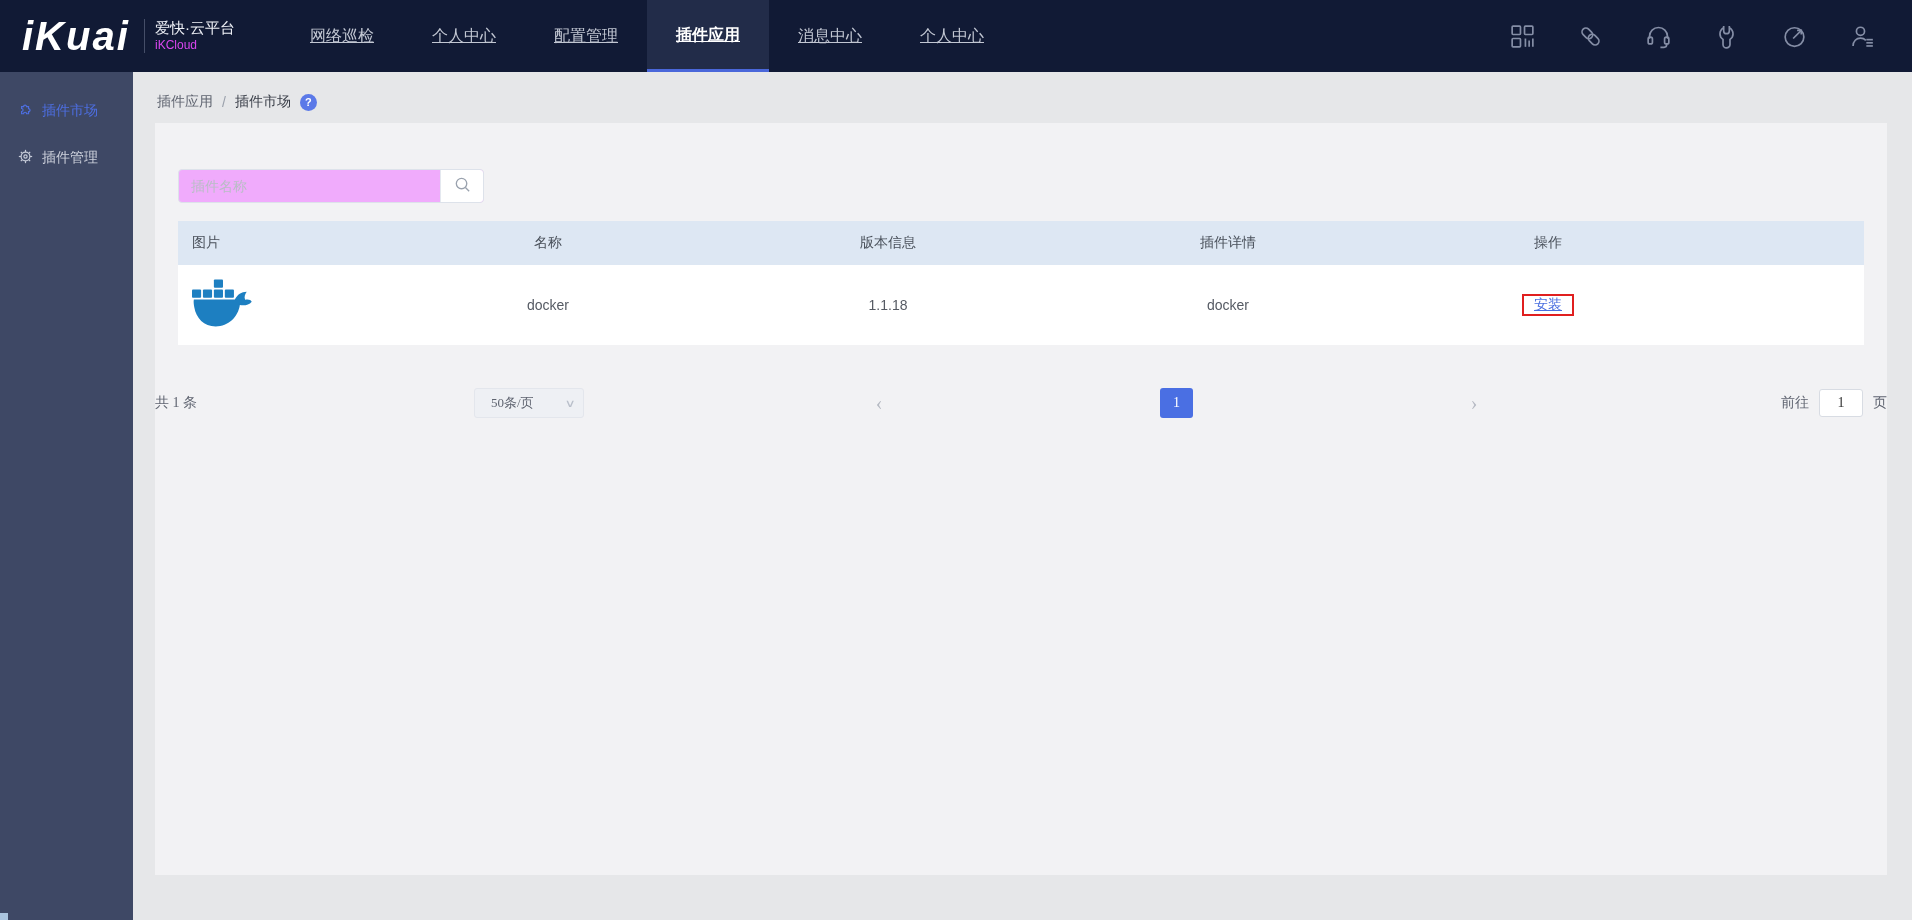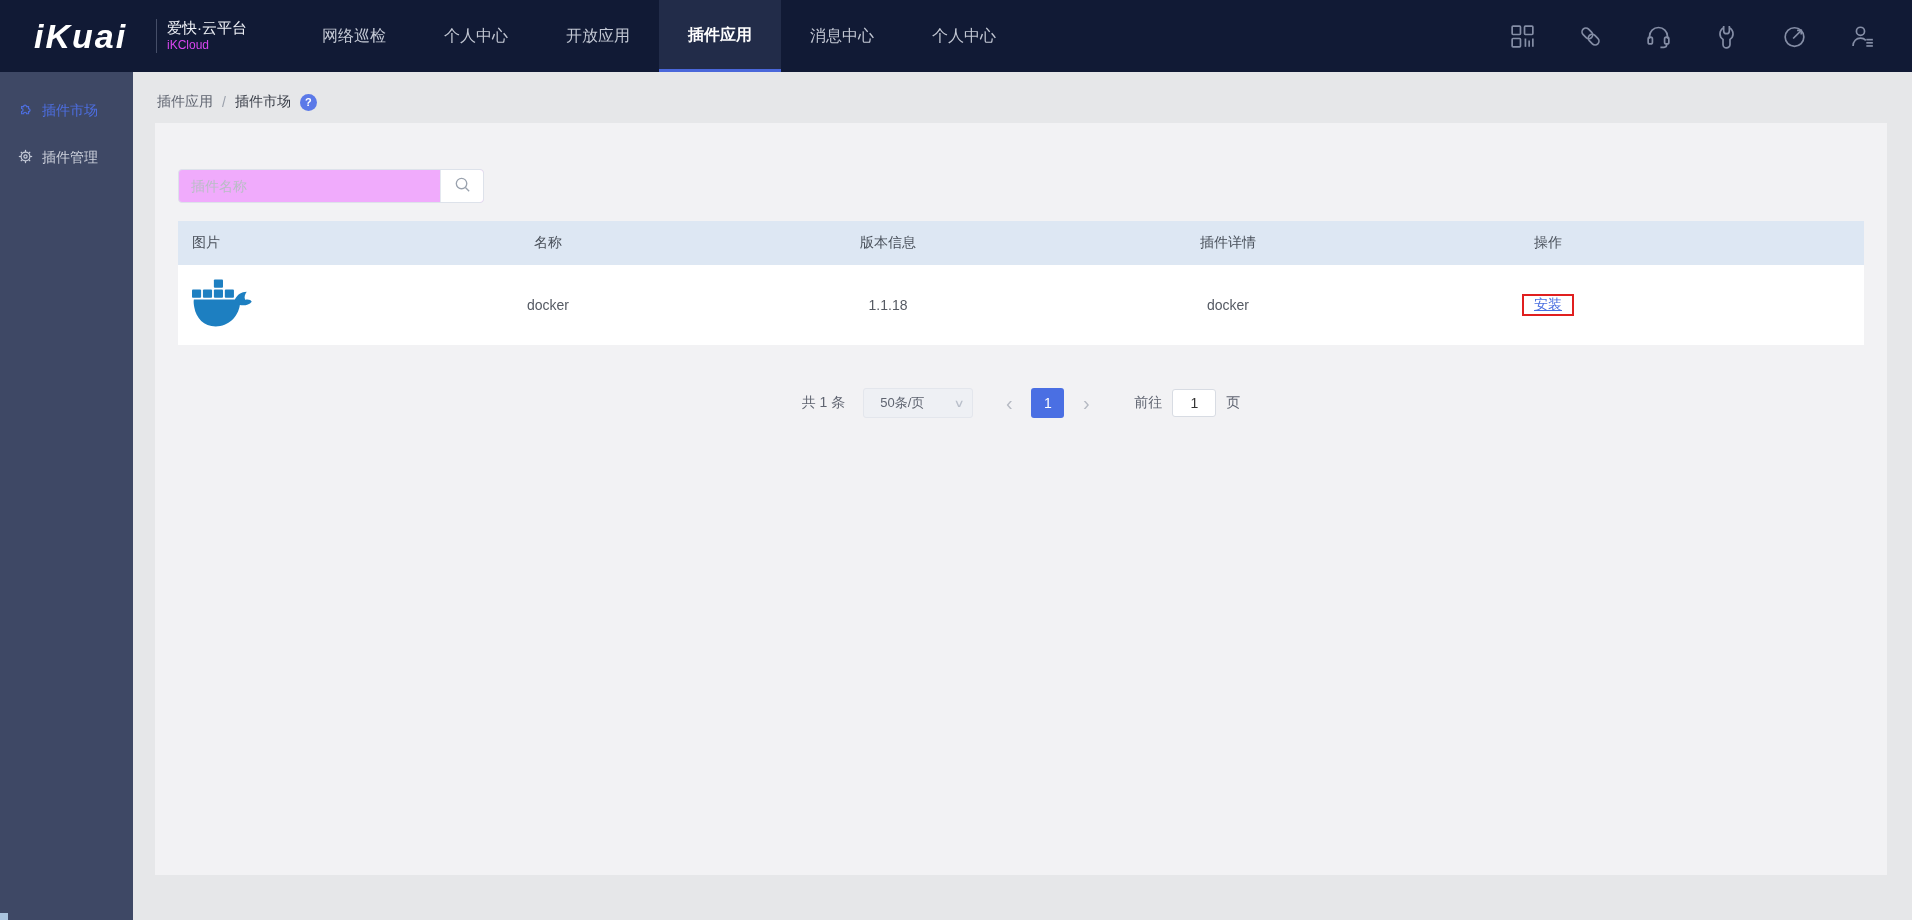--- a/index.html
+++ b/index.html
@@ -3,29 +3,29 @@
 <meta charset="utf-8">
 <style>
   * { margin:0; padding:0; box-sizing:border-box; }
   html,body { width:1912px; height:920px; overflow:hidden;
     font-family:"Liberation Sans","DejaVu Sans",sans-serif; background:#e6e7e9; }
   .stage { position:relative; width:1912px; height:920px; }
 
   
   .navbar { position:absolute; top:0; left:0; width:1912px; height:72px;
     background:#111a35; display:flex; align-items:center; z-index:5; }
-  .logo { font-size:34px; font-weight:bold; font-style:italic; color:#ffffff;
-    letter-spacing:2px; margin-left:34px; width:118px; }
+  .logo { font-size:40px; font-weight:bold; font-style:italic; color:#ffffff;
+    letter-spacing:2px; margin-left:22px; width:118px; }
   .brand-divider { width:1px; height:34px; background:#454e68; margin:0 10px 0 4px; }
   .platform { line-height:1.25; }
   .platform-name { font-size:15px; color:#eef0f6; }
   .platform-sub  { font-size:12px; color:#d946ef; }
   .nav-tabs { display:flex; height:72px; margin-left:46px; }
   .nav-tab { width:122px; text-align:center; line-height:72px; font-size:16px;
-    color:#c2c7d3; cursor:pointer; }
+    color:#c2c7d3; cursor:pointer;text-decoration:underline; }
   .nav-tab.active { background:#222c49; color:#ffffff; font-weight:bold;
     border-bottom:3px solid #4a67da; line-height:69px; }
   .nav-icons { position:absolute; right:36px; top:0; height:72px;
     display:flex; align-items:center; gap:41px; }
   .nav-icons svg { display:block; }
 
   
   .sidebar { position:absolute; top:72px; left:0; width:133px; height:848px;
     background:#3e4865; padding-top:15px; }
   .side-item { display:flex; align-items:center; gap:8px; padding-left:17px;
@@ -63,22 +63,22 @@
     font-size:14px; color:#555a63; }
   .col-img { width:200px; padding-left:14px; }
   .col { width:340px; text-align:center; }
   .col-action { width:300px; text-align:center; }
   .docker-logo { display:block; }
   .action-annotation { display:inline-block; border:2px solid #e01f1f;
     padding:0 10px; }
   .install-link { color:#4a6fe0; text-decoration:underline; cursor:pointer; font-size:14px; }
 
   
-  .pagination { margin-top:43px; display:flex; justify-content:center;
-    align-items:center; font-size:14px; color:#5f6470; }
+  .pagination { margin-top:43px; display:flex; justify-content:space-between;
+    align-items:center; font-size:14px; color:#5f6470;font-family:Liberation Serif, serif; }
   .pg-total { margin-right:18px; }
   .pg-size { width:110px; height:30px; background:#eef0f4; border:1px solid #e3e6ec;
     border-radius:3px; display:flex; align-items:center; justify-content:space-between;
     padding:0 9px 0 16px; font-size:13px; color:#5f6470; cursor:pointer; margin-right:24px; }
   .pg-chevron { color:#b9bfca; font-size:11px; transform:scaleX(1.4); }
   .pg-arrow { color:#b6bac3; font-size:20px; width:24px; text-align:center;
     cursor:pointer; line-height:30px; }
   .pg-page { width:33px; height:30px; background:#4a6fe3; color:#ffffff;
     border-radius:3px; text-align:center; line-height:30px; font-size:14px;
     margin:0 10px; cursor:pointer; }
@@ -99,21 +99,21 @@
     <div class="logo">iKuai</div>
     <div class="brand-divider"></div>
     <div class="platform">
       <div class="platform-name">爱快·云平台</div>
       <div class="platform-sub">iKCloud</div>
     </div>
 
     <div class="nav-tabs">
       <div class="nav-tab">网络巡检</div>
       <div class="nav-tab">个人中心</div>
-      <div class="nav-tab">开放应用</div>
+      <div class="nav-tab">配置管理</div>
       <div class="nav-tab active">插件应用</div>
       <div class="nav-tab">消息中心</div>
       <div class="nav-tab">个人中心</div>
     </div>
 
     <div class="nav-icons">
       <span>
         <svg width="27" height="27" viewBox="0 0 24 24" fill="none" stroke="#858ea6" stroke-width="1.5">
           <rect x="2.8" y="2.8" width="7.4" height="7.4" rx="0.8"></rect>
           <rect x="13.8" y="2.8" width="7.4" height="7.4" rx="0.8"></rect>

